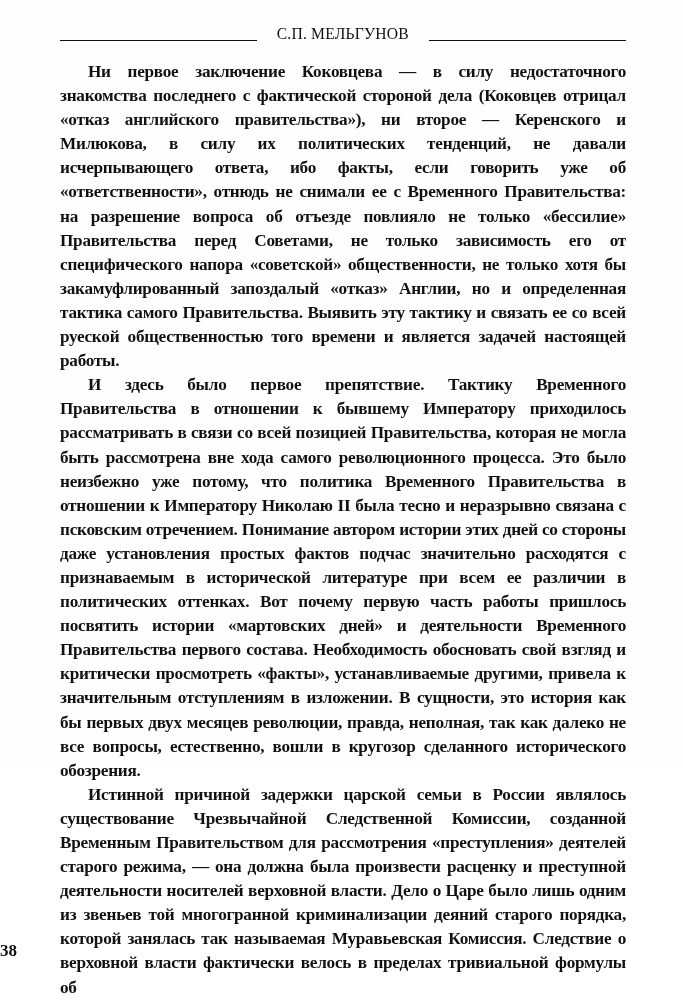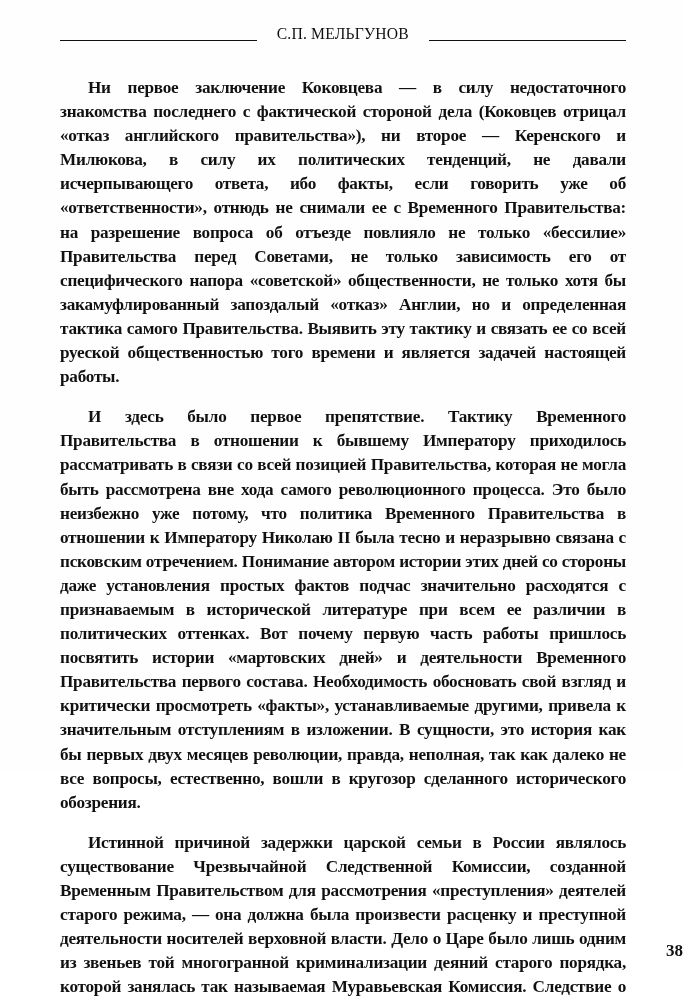--- a/index.html
+++ b/index.html
@@ -17,24 +17,24 @@
     .rh-text {
       padding: 0 14px; font-size: 17px; letter-spacing: 0.2px;
       transform: scaleX(0.92); white-space: nowrap;
     }
     .body-text {
       position: absolute; left: 60px; top: 60px; width: 566px;
       font-size: 17.2px; line-height: 24.1px; font-weight: bold;
       text-align: justify; letter-spacing: -0.25px;
     }
     .para { margin: 0; text-indent: 0; }
-    .para.indent { text-indent: 28px; margin-top: 16px; }
+    .para.indent { text-indent: 28px; }
     .page-number {
       position: absolute; left: 0; width: 683px; top: 941px;
-      text-align: right; font-size: 17px; font-weight: bold;
+      text-align: left; font-size: 17px; font-weight: bold;
     }
   </style>
 </head>
 <body>
 
 <div class="page">
   <div class="running-head">
     <div class="rule"></div>
     <div class="rh-text">С.П. МЕЛЬГУНОВ</div>
     <div class="rule"></div>

